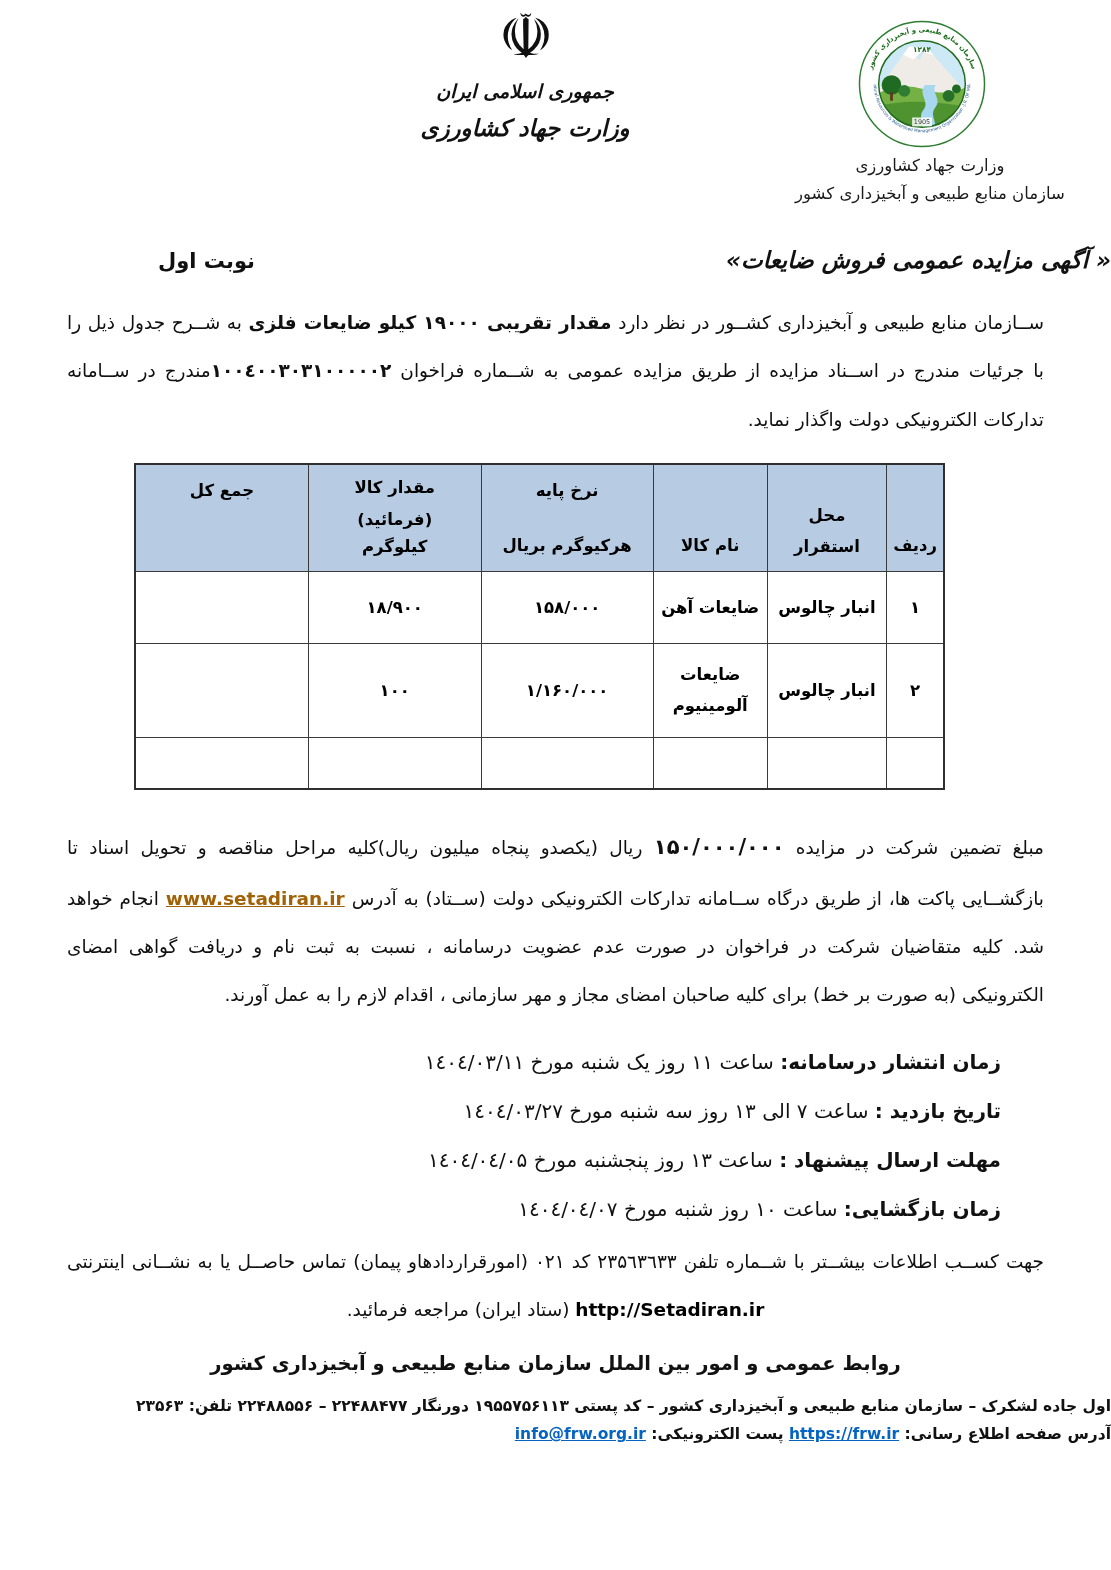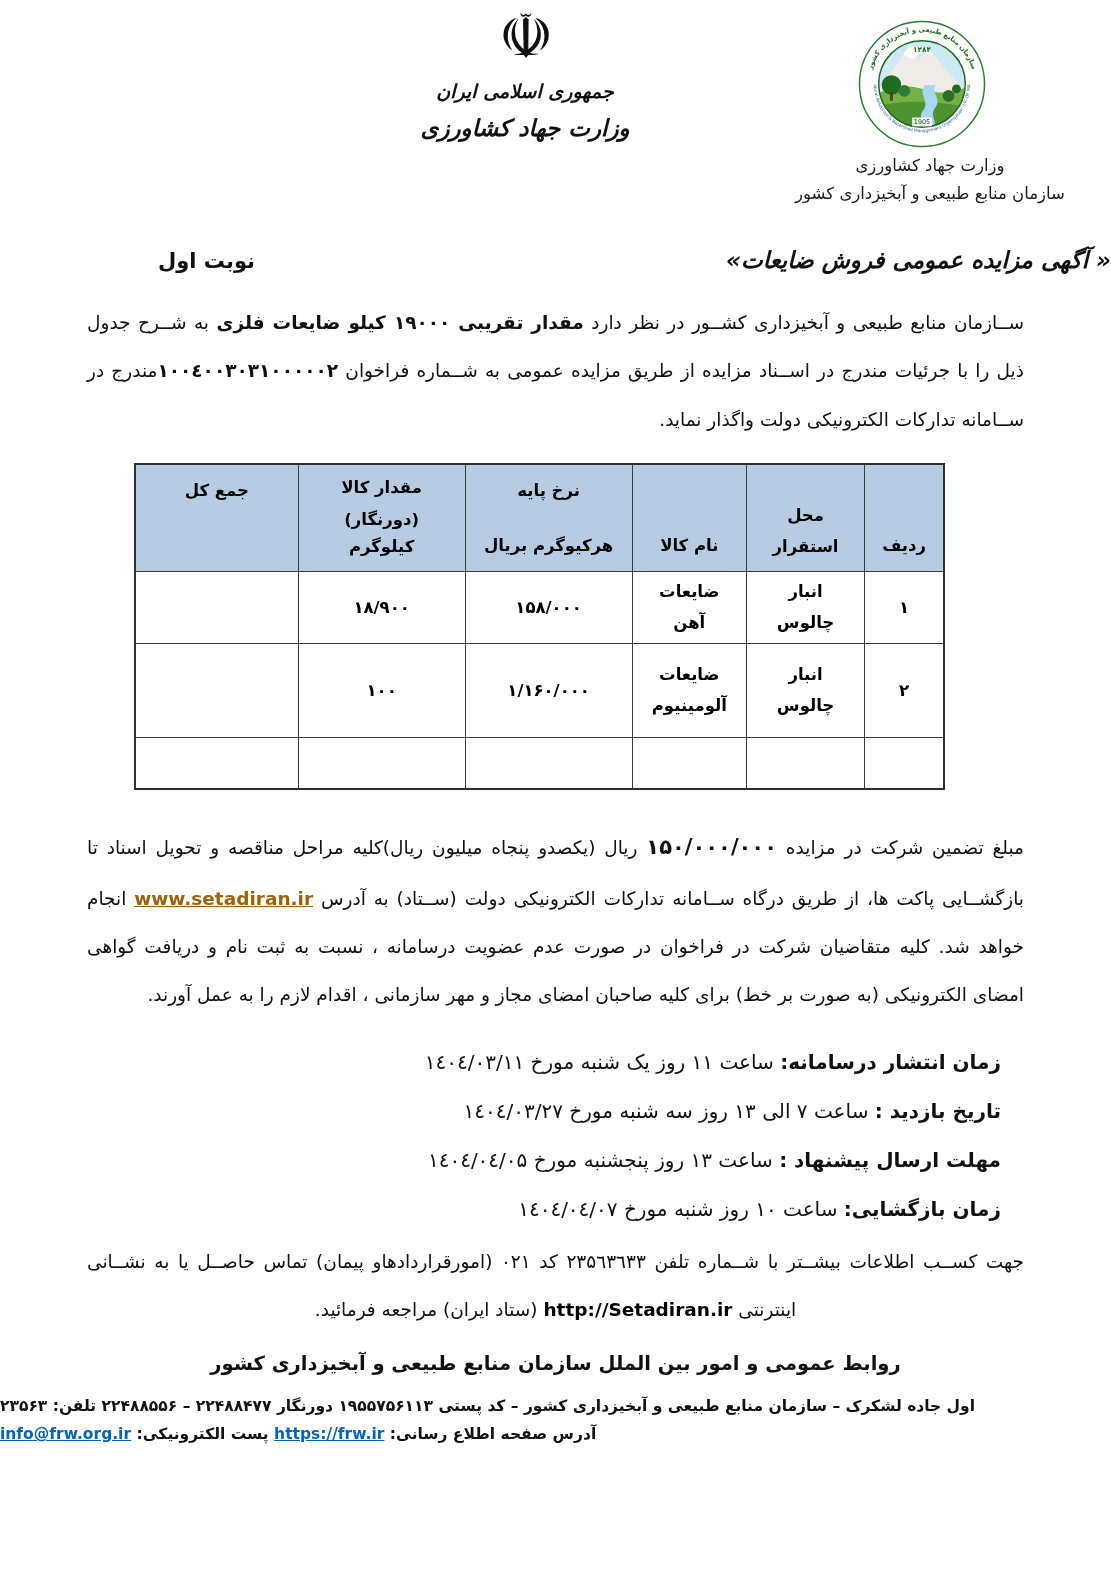--- a/index.html
+++ b/index.html
@@ -30,49 +30,49 @@
   .org-logo{position:absolute;top:20px;left:858px;}
   .org-text{
     position:absolute;top:152px;left:756px;width:348px;text-align:center;
     font-size:16.5px;line-height:1.7;color:#1b1b1b;
   }
   
   .title-row{position:relative;height:42px;margin-top:32px;}
   .title-main{text-align:right;font-size:23px;font-weight:900;letter-spacing:-0.2px;font-style:italic;}
   .title-note{position:absolute;left:158px;top:2px;font-size:21px;font-weight:900;}
   
-  .para{padding:0 87px;font-size:18.5px;text-align:justify;color:#101010;}
+  .para{padding:0 67px;font-size:18.5px;text-align:justify;color:#101010;}
   .intro{margin-top:10px;line-height:2.62;}
   .b{font-weight:900;}
   .num{font-weight:700;}
   
   table.auction{border-collapse:collapse;margin:14px 166px 0 134px;table-layout:fixed;}
   table.auction th,table.auction td{
     border:1.6px solid #3a3a3a;text-align:center;vertical-align:middle;
-    font-weight:700;font-size:16.5px;color:#000;padding:2px 17px;line-height:1.9;
+    font-weight:700;font-size:16.5px;color:#000;padding:2px 6px;line-height:1.9;
   }
   table.auction{border:2.5px solid #2f2f2f;}
   thead th{background:var(--header-bg);}
   .hwrap{display:flex;flex-direction:column;justify-content:space-between;height:102px;padding:8px 0;}
   .hline{min-height:26px;display:flex;align-items:center;justify-content:center;}
   tr.r1{height:72px;}
   tr.r2{height:94px;}
   tr.r3{height:52px;}
   
   .terms{margin-top:30px;line-height:2.6;}
   .amount{font-weight:900;font-size:21px;}
   .ulink{font-weight:900;text-decoration:underline;color:#a16207;}
   .schedule{padding:0 110px;margin-top:8px;}
   .sched-line{font-size:20px;line-height:2.45;text-align:right;}
   .sched-label{font-weight:900;}
   .contact{margin-top:4px;line-height:2.6;text-align:justify;text-align-last:center;}
   .url-bold{font-weight:900;color:#000;text-decoration:none;}
   .signature{margin-top:10px;text-align:center;font-size:19.5px;font-weight:900;}
   
-  .footer{margin-top:22px;text-align:left;font-weight:700;}
+  .footer{margin-top:22px;text-align:right;font-weight:700;}
   .footer-address{font-size:15.5px;}
   .footer-links{font-size:15.5px;margin-top:10px;}
   a.blue{color:var(--link-blue);text-decoration:underline;font-weight:700;}
 </style>
 </head>
 <body>
 
 <div class="page">
 
   <div class="header">
@@ -159,21 +159,21 @@
             </div>
           </th>
         <th>
             <div class="hwrap">
               <div class="hline">نرخ پایه</div>
               <div class="hline">هرکیوگرم بریال</div>
             </div>
           </th>
         <th>
             <div class="hwrap">
-              <div class="hline">مقدار کالا (دورنگار)</div>
+              <div class="hline">مقدار کالا (فرمائید)</div>
               <div class="hline">کیلوگرم</div>
             </div>
           </th>
         <th>
             <div class="hwrap">
               <div class="hline">جمع کل</div>
               <div class="hline"></div>
             </div>
           </th>
       </tr>

